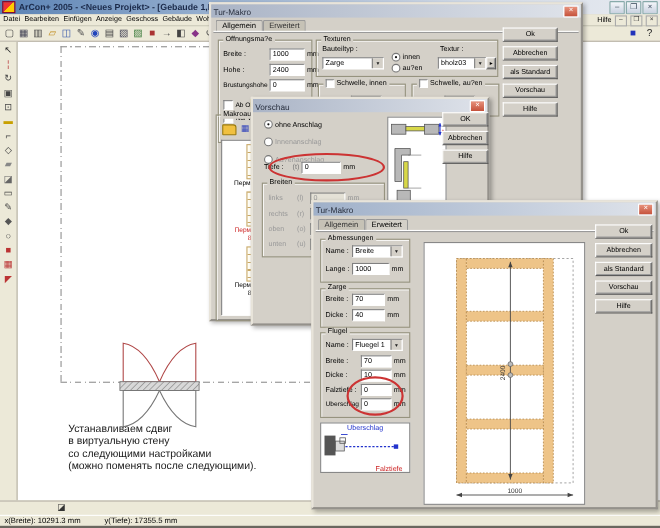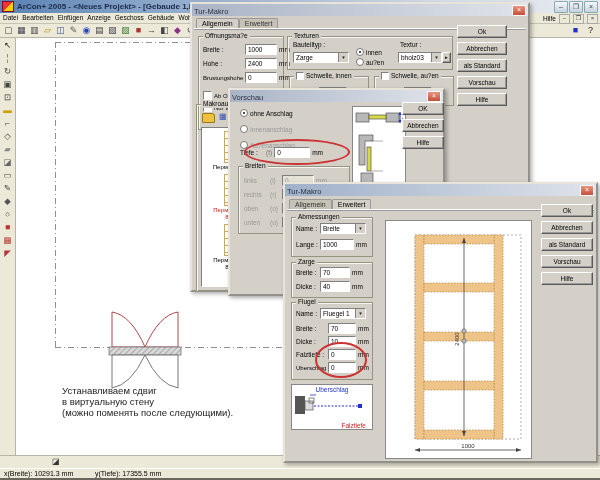--- a/index.html
+++ b/index.html
@@ -181,20 +181,21 @@
     <path d="M78,42 L78,7 Q59,10 45,42 Z" fill="#ffffff" stroke="#b04848" stroke-width="1"></path>
     <rect x="9" y="42" width="72" height="8" fill="url(#hatch)" stroke="#777" stroke-width="0.8"></rect>
     <path d="M12,50 L12,83 Q31,80 45,50 Z" fill="#ffffff" stroke="#777" stroke-width="1"></path>
     <path d="M78,50 L78,83 Q59,80 45,50 Z" fill="#ffffff" stroke="#777" stroke-width="1"></path>
   </svg>
 
   <div id="annotation">
 
   <div>Устанавливаем сдвиг</div>
       <div>в виртуальную стену</div>
+      <div>со следующими настройками</div>
       <div>(можно поменять после следующими).</div>
     </div>
 </div>
 
 <div class="abs" id="bottom-strip">
   <span class="abs" style="left:52px;top:1px;font-size:8px;color:#333">◪</span>
 </div>
 <div id="scroll-left">◄</div>
 <div id="scroll-track"></div>
 

